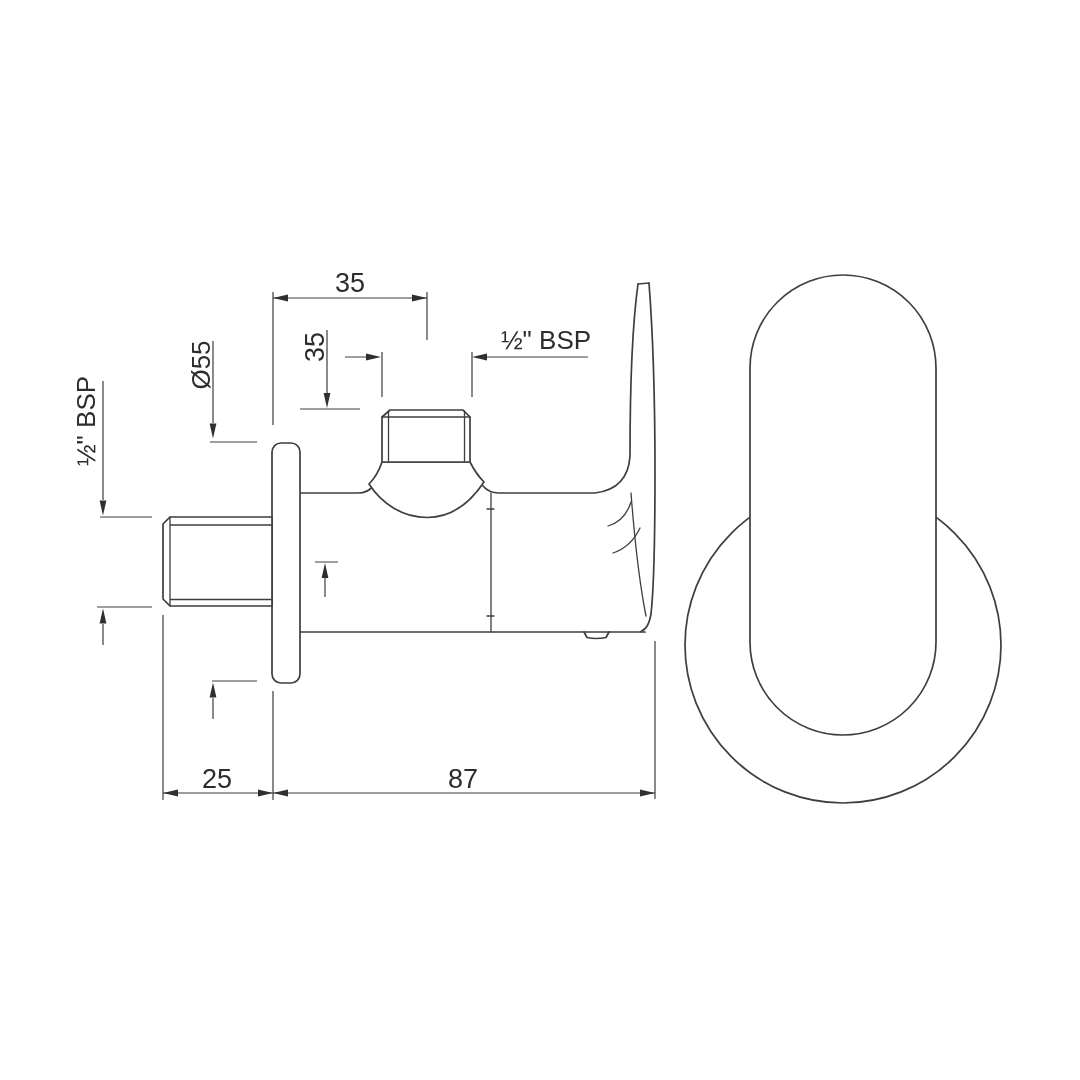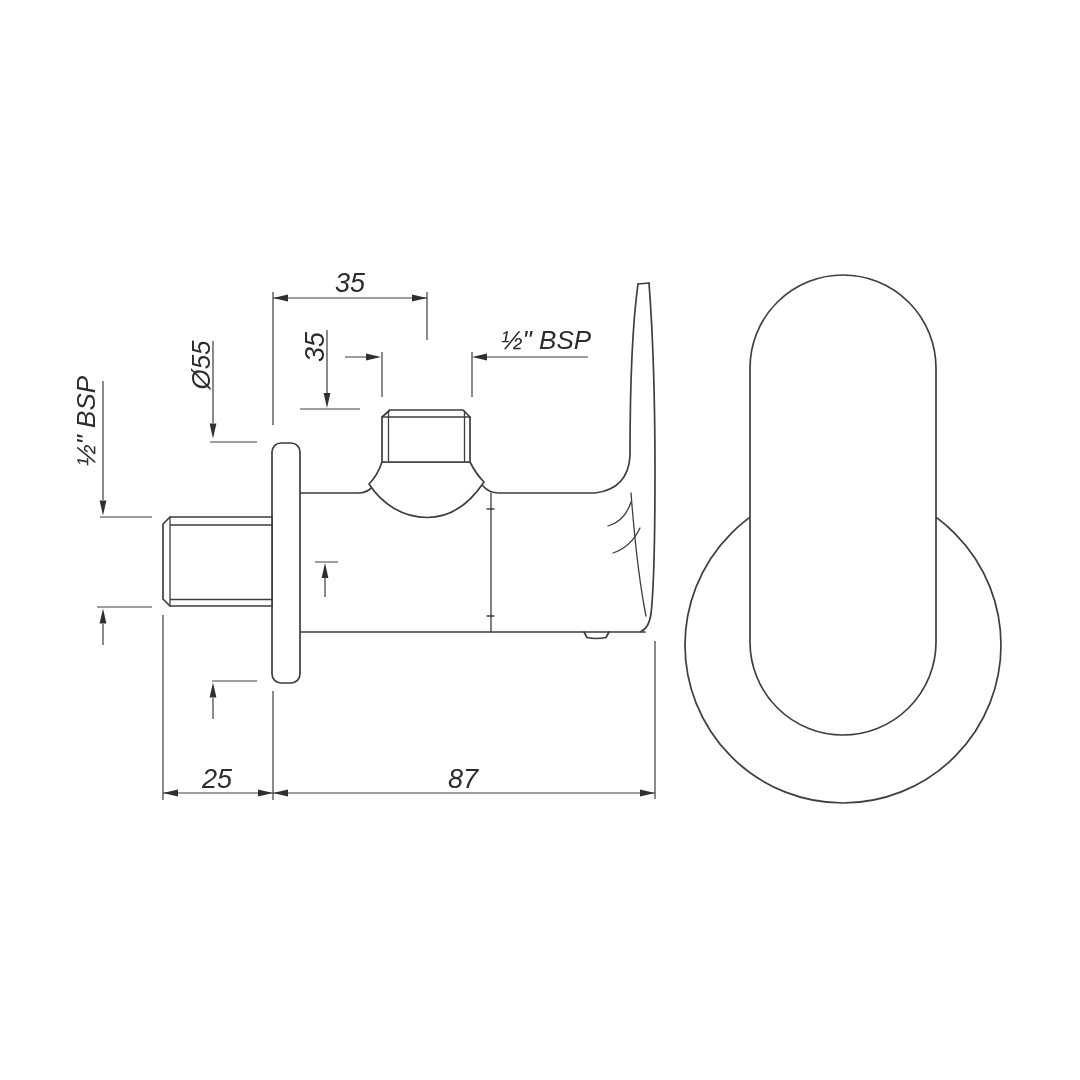--- a/index.html
+++ b/index.html
@@ -1,16 +1,16 @@
 <!DOCTYPE html>
 <html><head>
 <meta charset="utf-8">
 <style>
   html,body{margin:0;padding:0;background:#fff;}
-  .canvas{width:1080px;height:1024px;background:#ffffff;position:relative;overflow:hidden;font-style:italic;}
+  .canvas{width:1080px;height:1024px;background:#ffffff;position:relative;overflow:hidden;}
   svg{display:block;}
   .o  {fill:none;stroke:#3e3e3e;stroke-width:1.7;stroke-linecap:round;stroke-linejoin:round;}
   .of {fill:#ffffff;stroke:#3e3e3e;stroke-width:1.7;stroke-linejoin:round;}
   .oi {fill:none;stroke:#3e3e3e;stroke-width:1.3;stroke-linecap:round;}
   .d  {fill:none;stroke:#3e3e3e;stroke-width:1.2;stroke-linecap:butt;}
   .a  {fill:#2f2f2f;stroke:none;}
   .lbl{font-family:"Liberation Sans","DejaVu Sans",sans-serif;font-size:27px;fill:#2c2c2c;}
   .lbl-s{font-family:"Liberation Sans","DejaVu Sans",sans-serif;font-size:26px;fill:#2c2c2c;}
 </style>
 </head>

